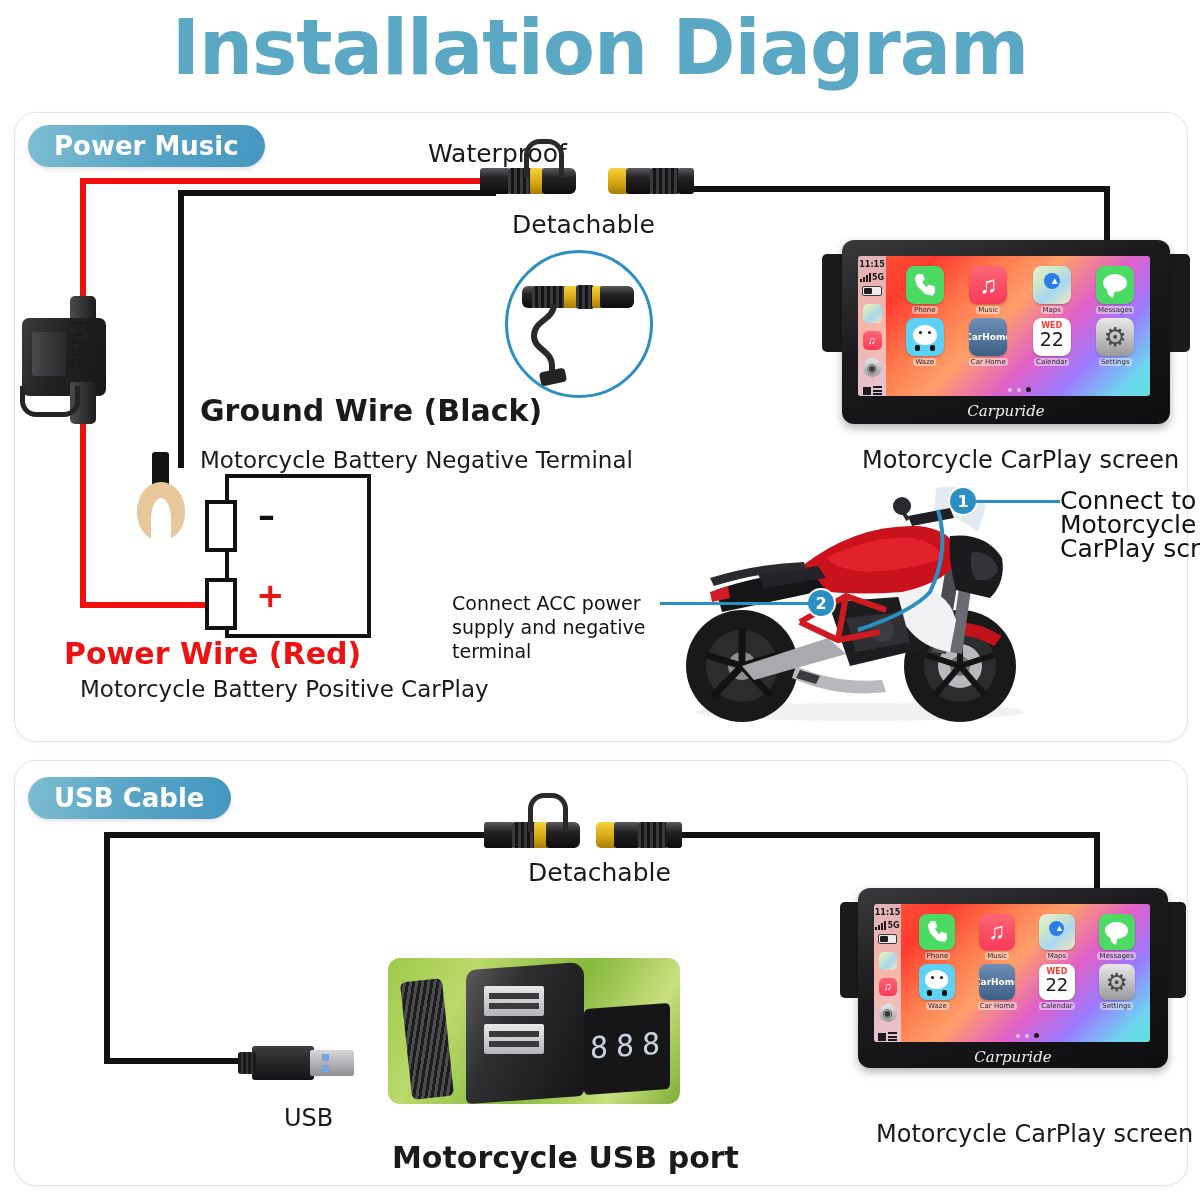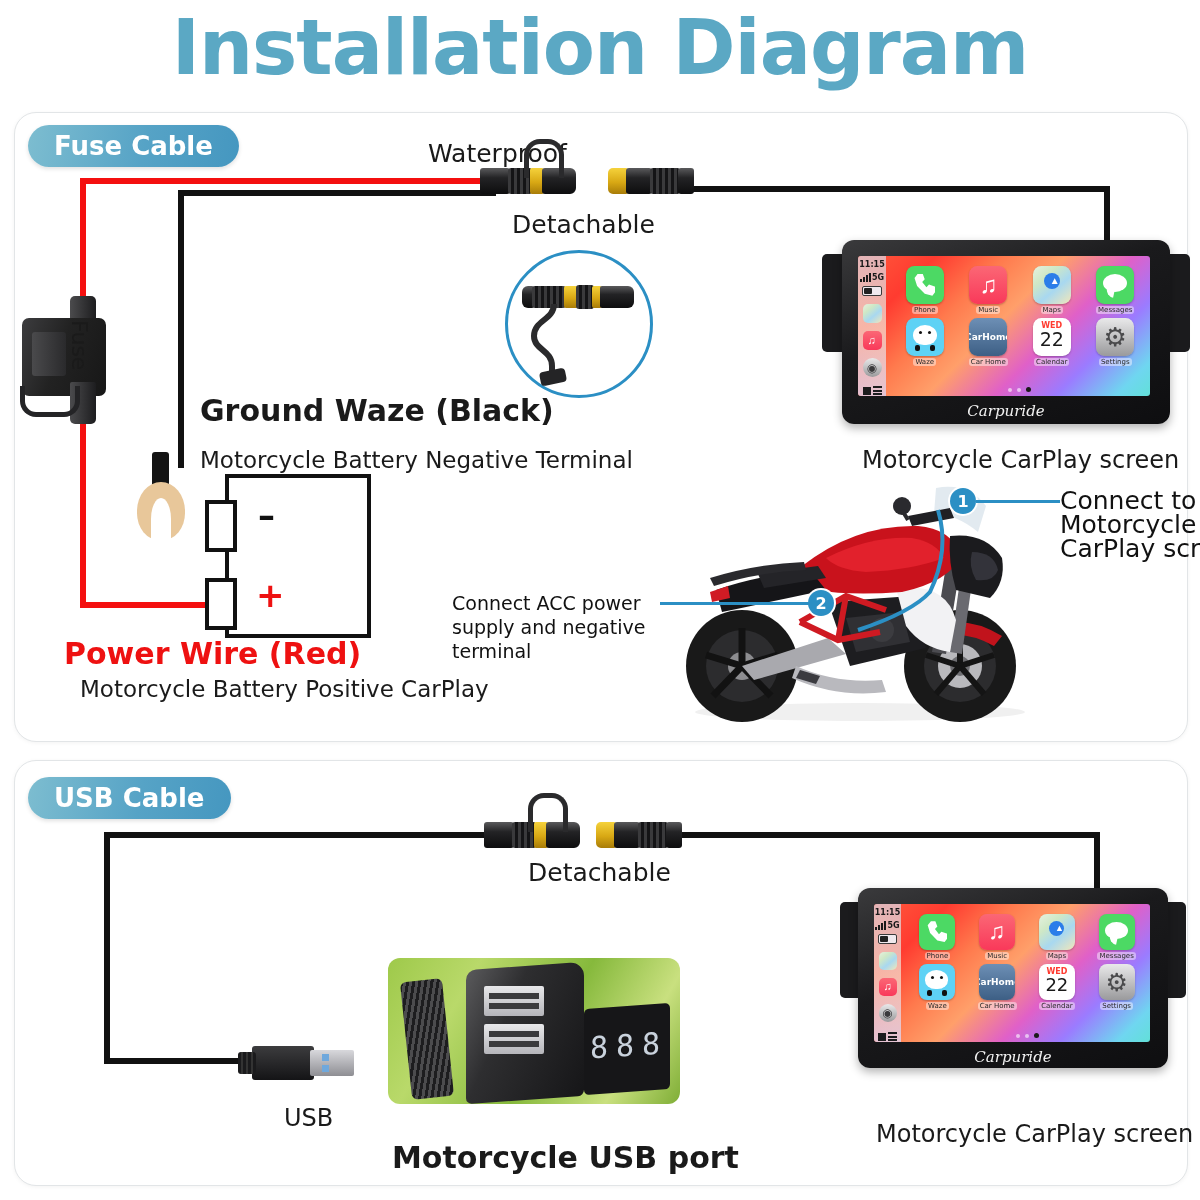--- a/index.html
+++ b/index.html
@@ -235,21 +235,21 @@
   }
 </style>
 </head>
 <body>
 
 <div class="root">
 
   <div class="page-title">Installation Diagram</div>
 
   <div class="card" id="card-power"></div>
-  <div class="badge" id="badge-power">Fuse Cable</div>
+  <div class="badge" id="badge-power">Power Music</div>
 
   <div class="wire-red" style="left:80px;top:178px;width:410px;height:6px;"></div>
   <div class="wire-red" style="left:80px;top:178px;width:6px;height:430px;"></div>
   <div class="wire-red" style="left:80px;top:602px;width:150px;height:6px;"></div>
 
   <div class="wire" style="left:178px;top:190px;width:318px;height:6px;"></div>
   <div class="wire" style="left:178px;top:190px;width:6px;height:278px;"></div>
 
   <div class="wire" style="left:690px;top:186px;width:420px;height:6px;"></div>
   <div class="wire" style="left:1104px;top:186px;width:6px;height:86px;"></div>
@@ -286,21 +286,21 @@
     <path d="M26 0 C26 16, 6 16, 6 32 C6 46, 24 46, 24 62 L24 74" stroke="#2a2a2c" stroke-width="6" fill="none" stroke-linecap="round"></path>
   </svg>
   <div style="position:absolute;left:540px;top:370px;width:26px;height:14px;background:#242426;border-radius:4px;transform:rotate(-12deg);"></div>
 
   <div class="fuse-cap-top"></div>
   <div class="fuse-body"></div>
   <div class="fuse-cap-bot"></div>
   <div class="fuse-strap"></div>
   <div class="fuse-label">Fuse</div>
 
-  <div class="lbl lbl-bold" style="left:200px;top:393px;font-size:30px;">Ground Waze (Black)</div>
+  <div class="lbl lbl-bold" style="left:200px;top:393px;font-size:30px;">Ground Wire (Black)</div>
   <div class="lbl lbl-thin" style="left:200px;top:433px;font-size:23px;margin-top:14px;">Motorcycle Battery Negative Terminal</div>
 
   <div class="ring-shank"></div>
   <div class="ring-fork"></div>
 
   <div class="bat-box"></div>
   <div class="bat-tab" style="left:205px;top:500px;"></div>
   <div class="bat-tab" style="left:205px;top:578px;"></div>
   <div class="bat-sign" style="left:258px;top:495px;color:#111;">–</div>
   <div class="bat-sign red" style="left:256px;top:575px;">+</div>

